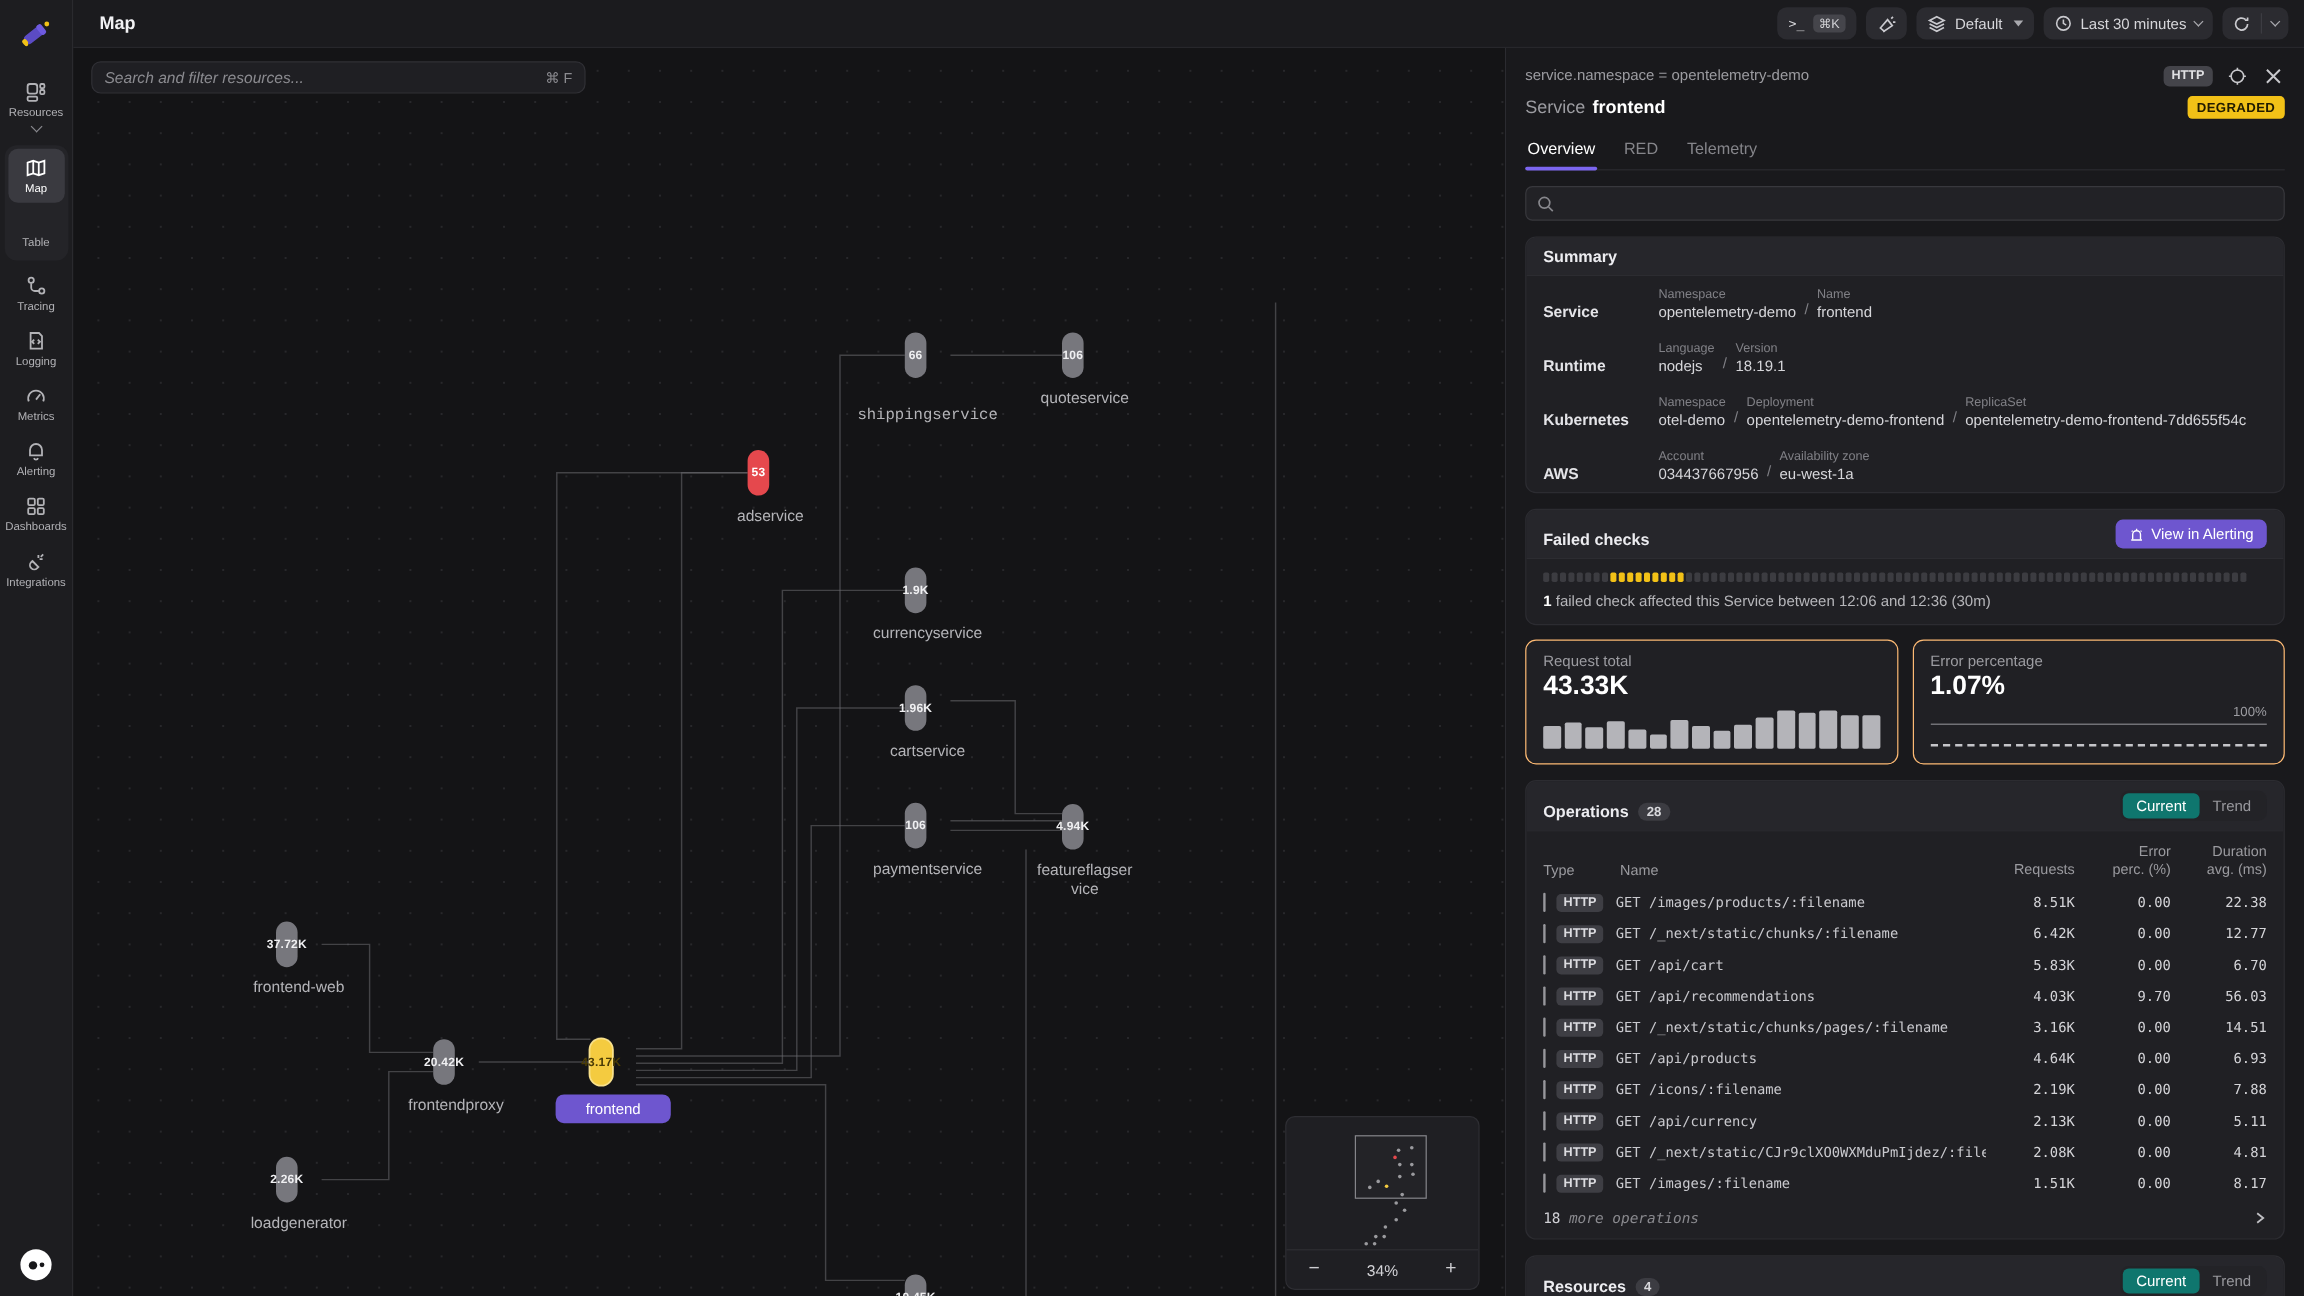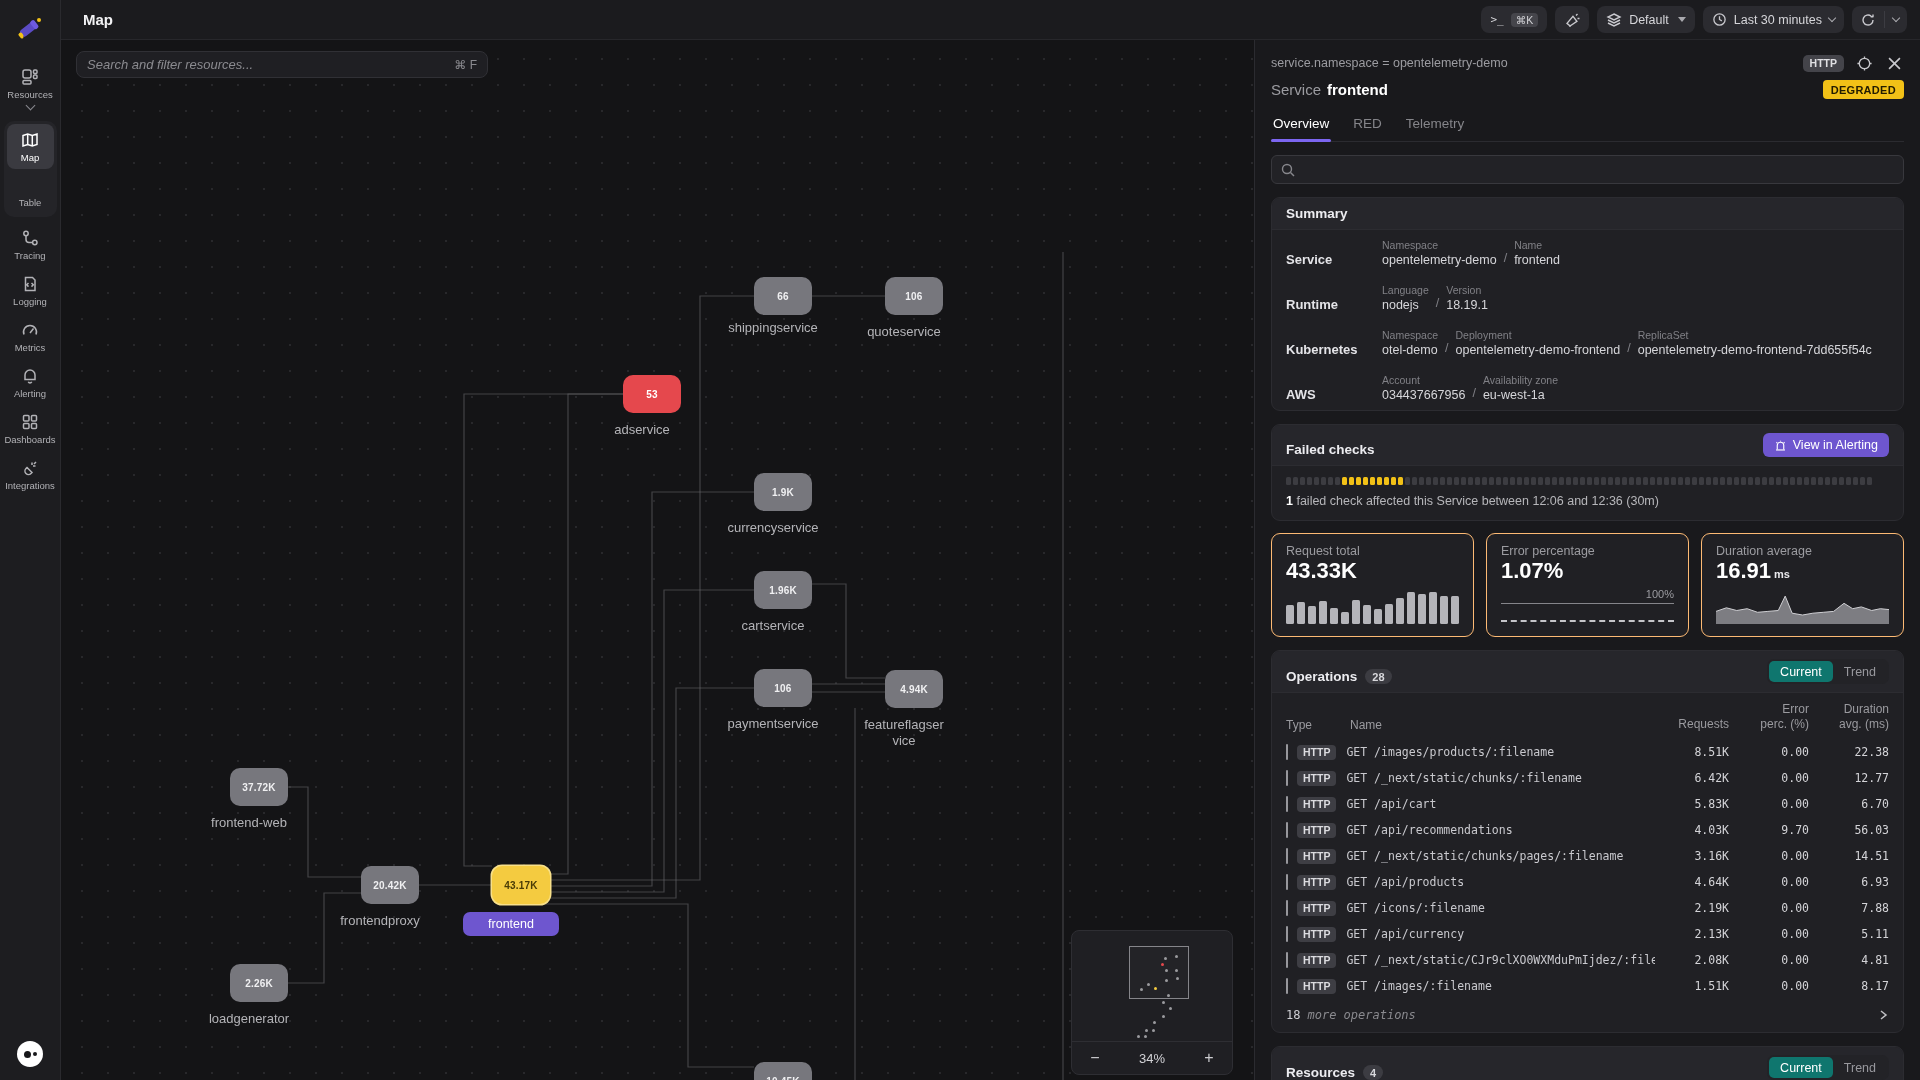--- a/index.html
+++ b/index.html
@@ -50,21 +50,21 @@
 
   
   .map-area{position:relative;flex:1;min-width:0;background:#141416;overflow:hidden;
     background-image:radial-gradient(#28282b 1.1px,transparent 1.2px);background-size:26px 26px;background-position:8px 6px}
   .map-search{position:absolute;left:15px;top:11px;width:412px;height:27px;background:#1f1f23;
     border:1px solid #303035;border-radius:8px;display:flex;align-items:center;padding:0 10px;z-index:4;cursor:text}
   .map-search .ph{font-style:italic;color:#8b8b90;font-size:13px;flex:1}
   .map-search .sc{color:#8b8b90;font-size:12px}
   .edges{position:absolute;inset:0;width:100%;height:100%}
   .edges polyline{fill:none;stroke:#6a6a6f;stroke-opacity:.55;stroke-width:1.2}
-  .node{position:absolute;width:58px;height:38px;border-radius:10px;display:flex;align-items:center;
+  .node{position:absolute;width:18px;height:38px;border-radius:10px;display:flex;align-items:center;
         justify-content:center;font-weight:700;font-size:10px;letter-spacing:.2px;cursor:pointer;z-index:2}
   .node.gray{background:#77777d;color:#f0f0f2}
   .node.red{background:#e5484d;color:#fff}
   .node.yellow{background:#f4cb40;color:#4a3c06;box-shadow:0 0 0 1.5px #f8e08a}
   .node-label{position:absolute;transform:translateX(-50%);color:#b4b4b8;font-size:13px;text-align:center;
               width:120px;line-height:1.25;white-space:pre-line;z-index:2}
   .node-pill{position:absolute;transform:translateX(-50%);background:#6e56cf;color:#fff;font-size:12.5px;
              padding:5px 0;width:96px;text-align:center;border-radius:7px;z-index:2;cursor:pointer}
 
   .minimap{position:absolute;right:21px;bottom:5px;width:162px;background:#1f1f23;border:1px solid #2e2e33;
@@ -331,21 +331,21 @@
             <polyline points="731,652 824,652"></polyline>
             <polyline points="562,354 403,354 403,826 431,826"></polyline>
             <polyline points="469,864 627,864 627,1027 693,1027"></polyline>
             <polyline points="794,668 794,1100"></polyline>
             <polyline points="1002,212 1002,1100"></polyline>
           </svg>
         <div id="nodes-layer">
             <div class="node gray" style="left: 693px; top: 237px;">
               <span>66</span>
             </div>
-            <div class="node-label" style="left: 712px; top: 280px;">shippingservice</div>
+            <div class="node-label" style="left: 712px; top: 298px; font-family: Liberation Mono, monospace;">shippingservice</div>
             <div class="node gray" style="left: 824px; top: 237px;">
               <span>106</span>
             </div>
             <div class="node-label" style="left: 843px; top: 284px;">quoteservice</div>
             <div class="node red" style="left: 562px; top: 335px;">
               <span>53</span>
             </div>
             <div class="node-label" style="left: 581px; top: 382px;">adservice</div>
             <div class="node gray" style="left: 693px; top: 433px;">
               <span>1.9K</span>
@@ -655,32 +655,20 @@
           </div>
           <div class="m-card">
             <span class="m-label">Error percentage</span>
             <span class="m-value">1.07%</span>
             <div class="m-chart">
               <span class="err-ref">100%</span>
               <div class="err-line"></div>
               <div class="err-dash"></div>
             </div>
           </div>
-          <div class="m-card">
-            <span class="m-label">Duration average</span>
-            <span class="m-value">
-              <span>16.91</span><small>ms</small>
-            </span>
-            <div class="m-chart">
-              <svg class="dur-svg" id="dur-svg" viewBox="0 0 100 40" preserveAspectRatio="none">
-                  <path d="M0,40 L0,26 L6,22 L12,25 L18,23 L24,27 L30,26 L36,25 L40,9 L44,28 L50,30 L56,28 L62,27 L68,26 L74,17 L79,23 L84,21 L90,25 L95,23 L100,24 L100,40 Z" fill="#8e8e93" fill-opacity="0.85"></path>
-                  <polyline points="0,26 6,22 12,25 18,23 24,27 30,26 36,25 40,9 44,28 50,30 56,28 62,27 68,26 74,17 79,23 84,21 90,25 95,23 100,24" fill="none" stroke="#cfcfd3" stroke-width="1" vector-effect="non-scaling-stroke"></polyline>
-                </svg>
-            </div>
-          </div>
         </div>
 
         <div class="card">
           <div class="card-head">
             <span>Operations</span>
             <span class="count-chip">28</span>
             <span class="toggle">
               <span class="tg active">Current</span>
               <span class="tg">Trend</span>
             </span>

